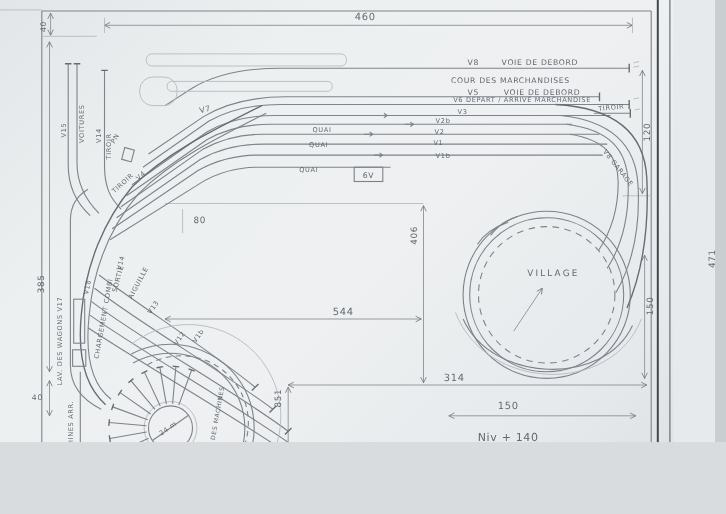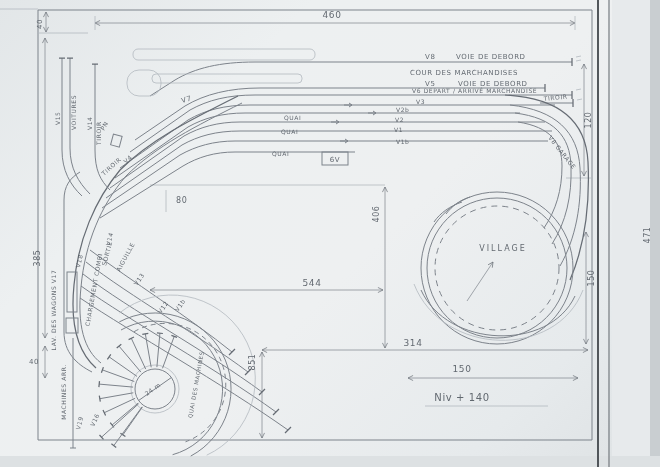--- a/index.html
+++ b/index.html
@@ -1,16 +1,16 @@
 <!DOCTYPE html>
 <html><head>
 <meta charset="utf-8">
 <style>
   html,body{margin:0;padding:0;background:#d9dcde;}
-  .sheet{position:relative;width:660px;height:467px;overflow:hidden;
+  .sheet{position:relative;width:660px;height:402px;overflow:hidden;
          background:linear-gradient(135deg,#e2e6e8 0%,#edf0f1 28%,#eef0f1 55%,#e6eaec 82%,#dde1e3 100%);
          font-family:"DejaVu Sans",sans-serif;}
   svg{position:absolute;left:0;top:0;}
   .pencil{stroke:#7d838b;fill:none;stroke-width:1;}
   .pencil2{stroke:#666c74;fill:none;stroke-width:1.25;}
   .faint{stroke:#b3b9bf;fill:none;stroke-width:.8;}
   .dim{stroke:#8a9097;fill:none;stroke-width:.8;}
   .dark{stroke:#41464b;fill:none;}
   .txt{fill:#565d65;font-family:"DejaVu Sans",sans-serif;letter-spacing:.6px;opacity:.92;}
   .t9{font-size:9px;} .t8{font-size:8px;} .t7{font-size:7px;} .t6{font-size:6px;} .t55{font-size:5.5px;}

